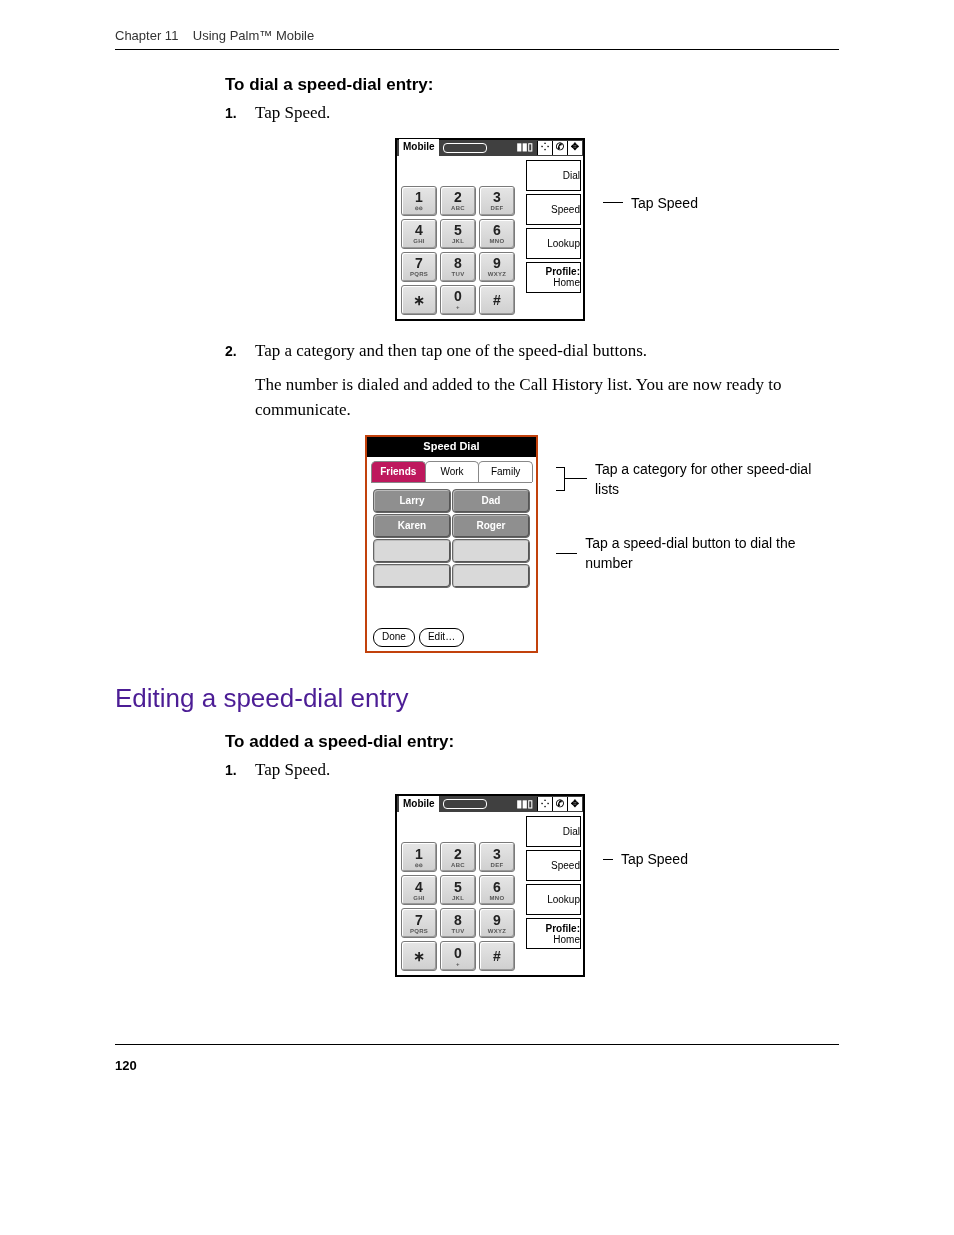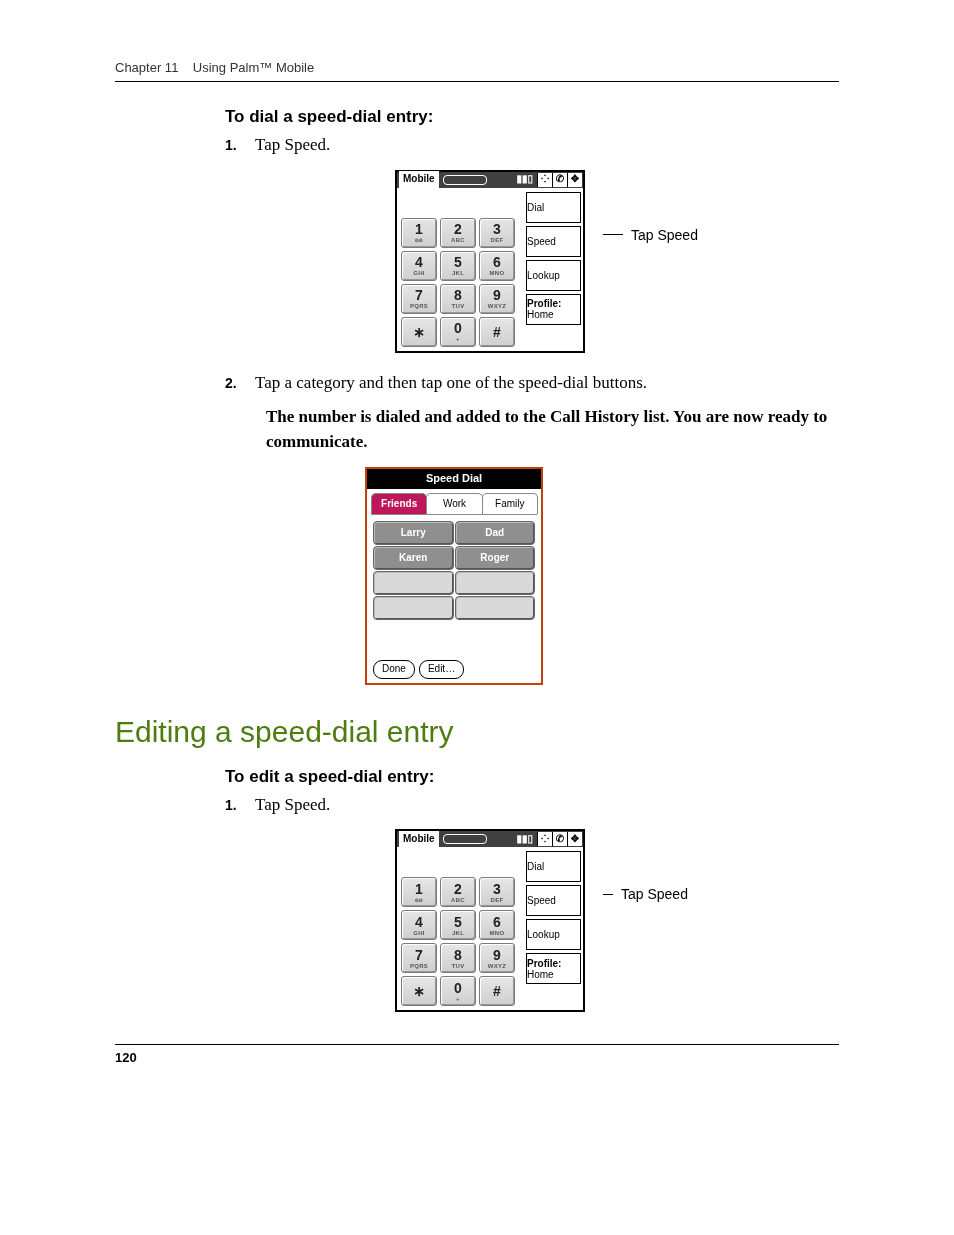--- a/index.html
+++ b/index.html
@@ -8,21 +8,21 @@
     background: #fff;
     font-family: Georgia, "Times New Roman", serif;
     color: #000;
     width: 954px;
   }
   .page {
     position: relative;
     width: 954px;
     height: 1133px;
     box-sizing: border-box;
-    padding: 60px 60px 0 60px;
+    padding: 28px 60px 0 60px;
   }
   .running-head {
     font-family: Arial, Helvetica, sans-serif;
     font-size: 13px;
     color: #333;
     padding: 0 55px 6px 55px;
   }
   .hr {
     margin: 0 55px 25px 55px;
     border: none;
@@ -51,33 +51,32 @@
   }
   ol.steps > li > .num {
     position: absolute;
     left: 0;
     font-weight: bold;
     font-family: Arial, Helvetica, sans-serif;
     font-size: 14px;
     top: 2px;
   }
   ol.steps p {
-    margin: 10px 0 0 11px;
-    font-weight: bold;
+    margin: 10px 0 0 0;
   }
   .section-head {
     font-family: "Arial Narrow", Arial, sans-serif;
-    color: #4d7c0f;
-    font-size: 30px;
+    color: #4c1d95;
+    font-size: 26px;
     margin: 30px 0 18px 0;
     font-weight: normal;
   }
   .page-num {
     position: absolute;
-    bottom: 68px;
+    bottom: 60px;
     left: 115px;
     font-family: Arial, Helvetica, sans-serif;
     font-weight: bold;
     font-size: 13px;
   }
   .footer-hr {
     position: absolute;
     bottom: 80px;
     left: 115px;
     right: 115px;
@@ -197,21 +196,21 @@
     flex-direction: column;
     gap: 3px;
     padding-top: 2px;
   }
   .sidebtn {
     height: 29px;
     border: 1px solid #000;
     font-size: 10px;
     display: flex;
     flex-direction: column;
-    align-items: flex-start;
+    align-items: flex-end;
     justify-content: center;
     background: #fff;
     line-height: 1.1;
   }
   .sidebtn .b { font-weight: bold; }
 
   
   .sd-device {
     width: 174px;
     border: 2px solid #c2410c;
@@ -445,27 +444,40 @@
               <div class="sd-btn empty"></div>
               <div class="sd-btn empty"></div>
               <div class="sd-btn empty"></div>
               <div class="sd-btn empty"></div>
             </div>
             <div class="sd-foot">
               <div class="pill"><span>Done</span></div>
               <div class="pill"><span>Edit…</span></div>
             </div>
           </div>
+          <div class="sd-callouts">
+            <div style="height:24px;"></div>
+            <div class="co">
+              <span class="bracket"></span>
+                <span class="line"></span>
+              <span>Tap a category for other speed-dial lists</span>
+            </div>
+            <div style="height:34px;"></div>
+            <div class="co">
+              <span class="line"></span>
+              <span>Tap a speed-dial button to dial the number</span>
+            </div>
+          </div>
         </div>
       </li>
     </ol>
 
     <h2 class="section-head">Editing a speed-dial entry</h2>
 
-    <div class="proc-head">To edit a speed-dial entry:</div>
+    <div class="proc-head">To added a speed-dial entry:</div>
     <ol class="steps">
       <li>
         <span class="num">1.</span>
         <span>Tap Speed.</span>
 
         
         <div class="figwrap">
           <div class="device">
             <div class="dev-titlebar">
               <span class="name">Mobile</span>

